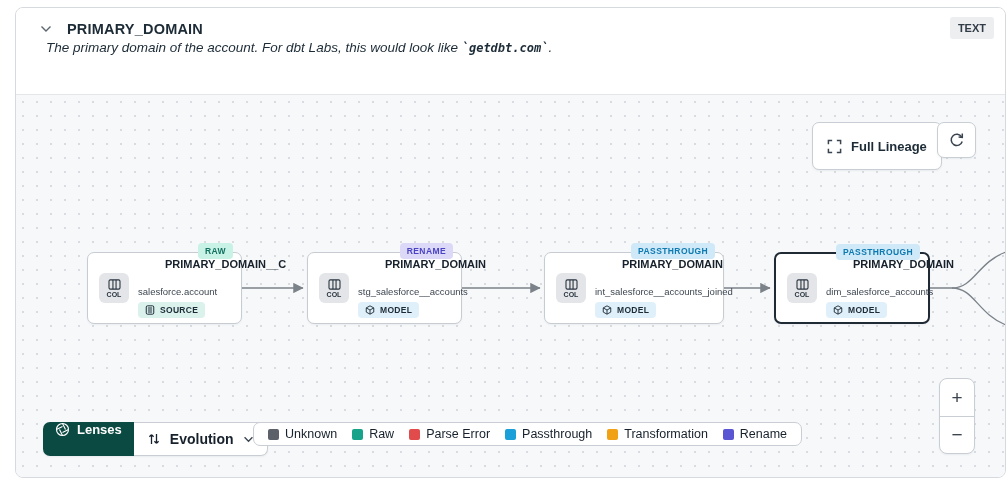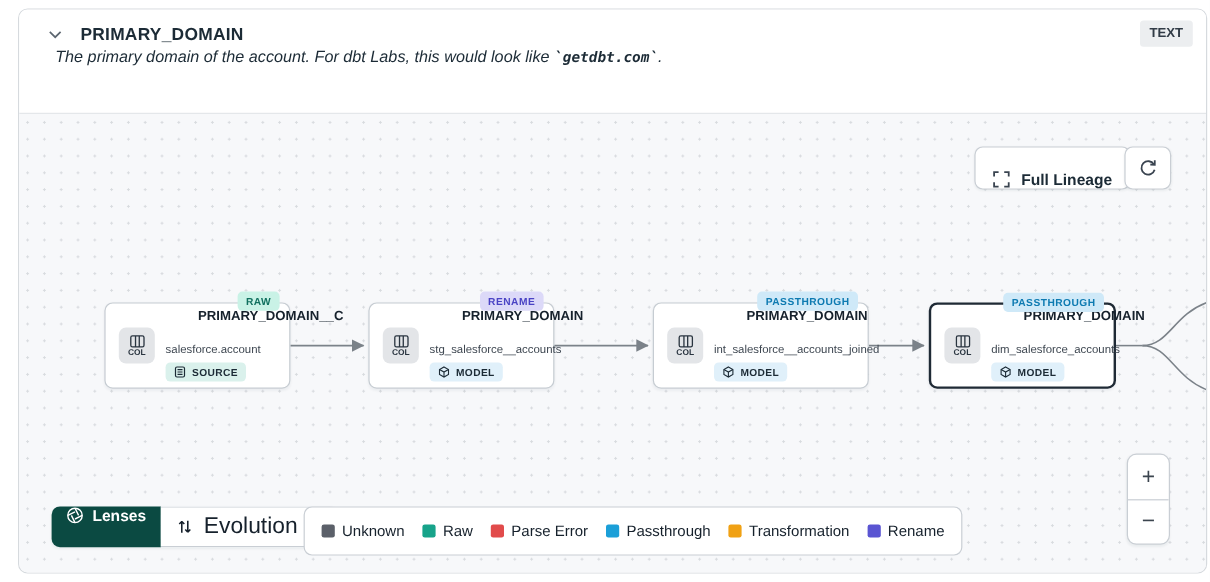--- a/index.html
+++ b/index.html
@@ -21,21 +21,21 @@
 
   
   .canvas { position:relative; height:384px; border-top:1px solid #e4e7ea; background:#f7f8fa;
             background-image:radial-gradient(circle,#d8dbdf 1px,rgba(0,0,0,0) 1px);
             background-size:14px 14px; overflow:hidden; }
   .edges { position:absolute; left:0; top:0; pointer-events:none; }
 
   .tool-btn { position:absolute; display:flex; align-items:center; justify-content:center; gap:9px;
               background:#fff; border:1px solid #c9ced4; border-radius:7px; color:#1c2b36;
               font-size:13px; box-shadow:0 1px 2px rgba(22,43,54,.06); cursor:pointer; }
-  .full-lineage { left:796px; top:27px; height:36px; padding:0 14px; font-weight:600;align-items:flex-end; }
+  .full-lineage { left:796px; top:27px; height:48px; padding:0 14px; font-weight:600; }
   .refresh { left:921px; top:27px; width:39px; height:36px; }
 
   
   .node { position:absolute; top:157px; height:72px; background:#fff; border:1px solid #c6ccd2;
           border-radius:7px; display:flex; align-items:center; gap:9px; padding:0 11px;
           box-shadow:0 1px 2px rgba(22,43,54,.05); cursor:pointer; }
   .node.selected { border:2px solid #1f2a35; }
   .n1 { left:71px;  width:155px; }
   .n2 { left:291px; width:155px; }
   .n3 { left:528px; width:180px; }
@@ -55,23 +55,23 @@
                 font-weight:700; letter-spacing:.3px; color:#1c2b36; padding:3px 7px; border-radius:4px;text-align:center; }
   .type-source { background:#daf1ec; }
   .type-model { background:#e0f0fa; }
 
   
   .lens-group { position:absolute; left:27px; top:327px; height:34px; display:flex;
                 box-shadow:0 1px 2px rgba(22,43,54,.06); border-radius:7px; }
   .lenses-btn { background:#0b4a42; color:#fff; display:flex; align-items:flex-start; gap:7px;
                 padding:0 12px; border-radius:7px 0 0 7px; font-size:13px; font-weight:600; cursor:pointer; }
   .lens-select { background:#fff; border:1px solid #c9ced4; border-left:none; border-radius:0 7px 7px 0;
-                 display:flex; align-items:center; gap:9px; padding:0 13px; font-size:19px;
-                 color:#16212c; cursor:pointer; }
-  .legend { position:absolute; left:237px; top:327px; height:41px; display:flex; align-items:center;
+                 display:flex; align-items:center; gap:9px; padding:0 13px; font-size:14px;
+                 color:#16212c; cursor:pointer;font-weight:bold; }
+  .legend { position:absolute; left:237px; top:327px; height:24px; display:flex; align-items:center;
             gap:15px; padding:0 14px; background:#fff; border:1px solid #c9ced4; border-radius:7px;
             font-size:12.5px; color:#16212c; }
   .legend-item { display:flex; align-items:center; gap:6px; }
   .swatch { width:11px; height:11px; border-radius:2px; }
   .zoom-ctrl { position:absolute; left:923px; top:283px; width:36px; background:#fff;
                border:1px solid #c9ced4; border-radius:8px; overflow:hidden;
                box-shadow:0 1px 2px rgba(22,43,54,.06); }
   .zoom-btn { height:37px; display:flex; align-items:center; justify-content:center;
               font-size:19px; color:#3c454f; cursor:pointer; }
   .zoom-btn + .zoom-btn { border-top:1px solid #c9ced4; }

